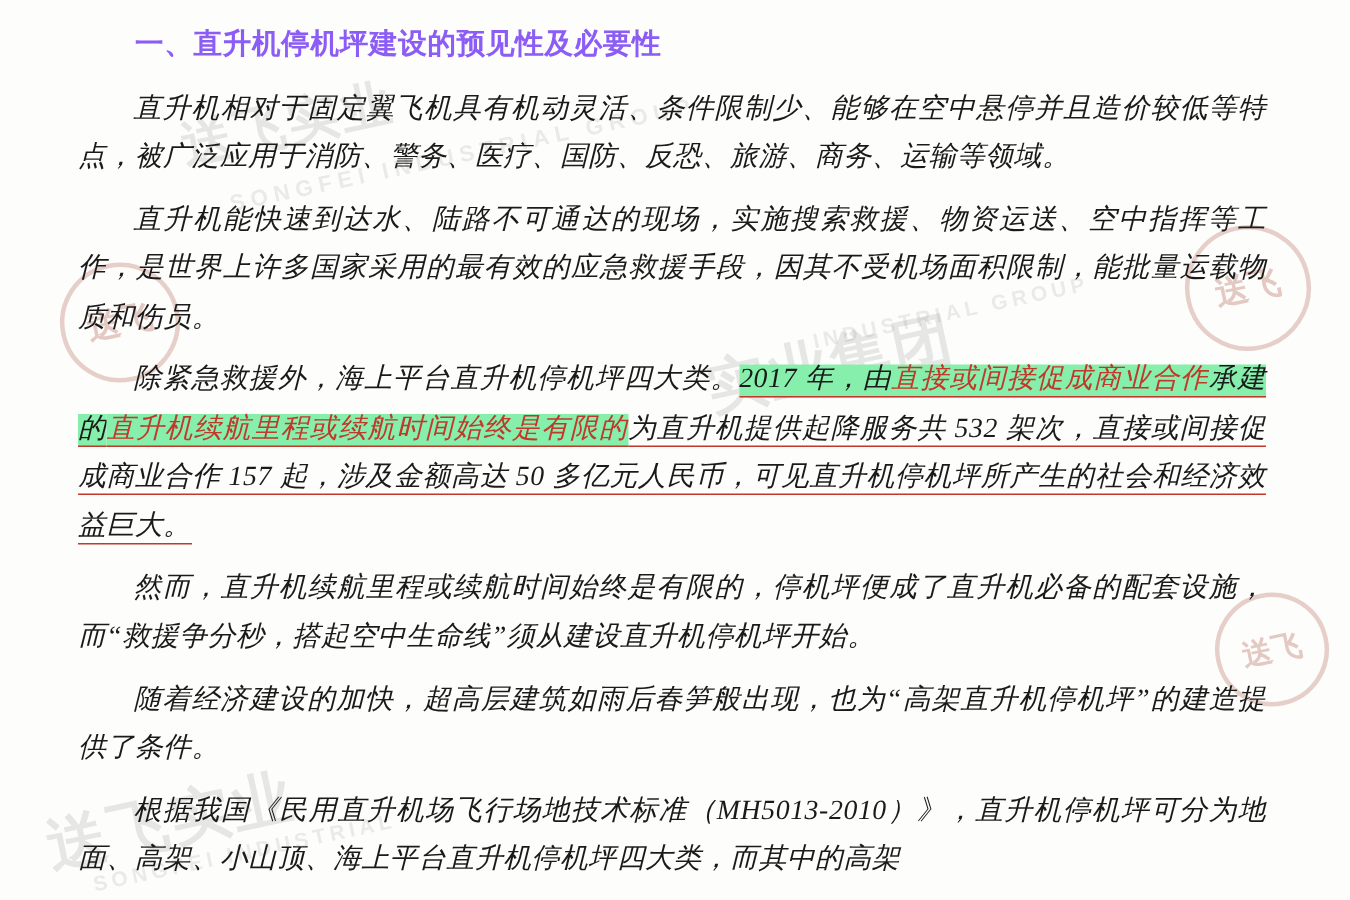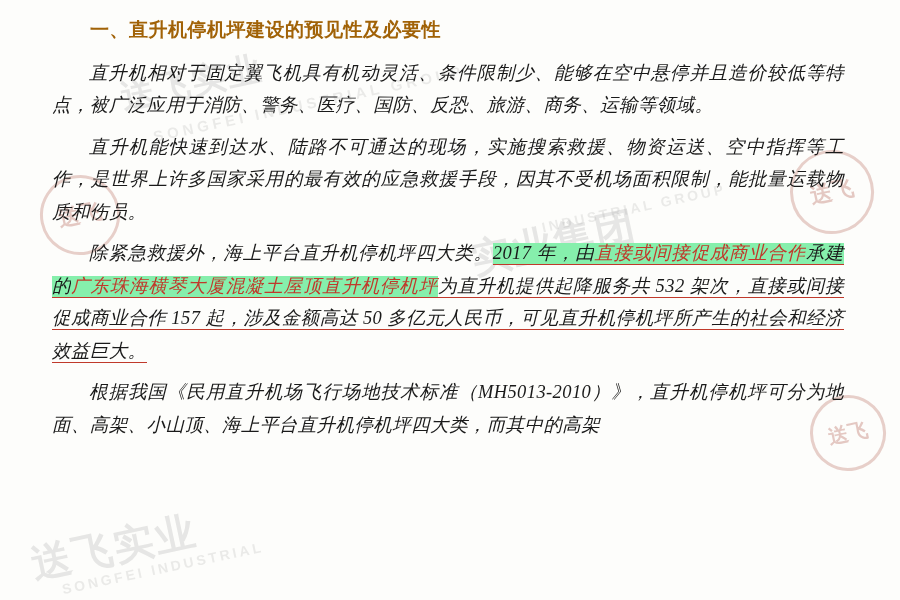--- a/index.html
+++ b/index.html
@@ -57,21 +57,21 @@
   
   .doc {
     position: relative;
     z-index: 3;
     padding: 10px 56px 0 52px;
     box-sizing: border-box;
   }
   .heading {
     font-size: 19px;
     font-weight: bold;
-    color: #a16207;
+    color: #8b5cf6;
     text-indent: 2em;
     margin: 6px 0 12px 0;
     letter-spacing: 0.5px;
     line-height: 1.5;
   }
   p.para {
     font-size: 18.5px;
     color: #1a1a1a;
     text-indent: 2em;
     margin: 0 0 9px 0;
@@ -112,21 +112,23 @@
 
   <div class="doc">
 
     <h1 class="heading">一、直升机停机坪建设的预见性及必要性</h1>
 
     <p class="para">直升机相对于固定翼飞机具有机动灵活、条件限制少、能够在空中悬停并且造价较低等特点，被广泛应用于消防、警务、医疗、国防、反恐、旅游、商务、运输等领域。</p>
 
     <p class="para">直升机能快速到达水、陆路不可通达的现场，实施搜索救援、物资运送、空中指挥等工作，是世界上许多国家采用的最有效的应急救援手段，因其不受机场面积限制，能批量运载物质和伤员。</p>
 
     <p class="para">
-      <span>除紧急救援外，海上平台直升机停机坪四大类。</span><span class="hl blackline">2017 年，由</span><span class="hl redline">直接或间接促成商业合作</span><span class="hl blackline">承建的</span><span class="hl redline">广东珠海横琴大厦混凝土屋顶直升机停机坪</span><span class="blackline">为直升机提供起降服务共 532 架次，直接或间接促成商业合作 157 起，涉及金额高达 50 多亿元人民币，可见直升机停机坪所产生的社会和经济效益巨大。</span>
+      <span>除紧急救援外，海上平台直升机停机坪四大类。</span><span class="hl blackline">2017 年，由</span><span class="hl redline">直接或间接促成商业合作</span><span class="hl blackline">承建的</span><span class="hl redline">直升机续航里程或续航时间始终是有限的</span><span class="blackline">为直升机提供起降服务共 532 架次，直接或间接促成商业合作 157 起，涉及金额高达 50 多亿元人民币，可见直升机停机坪所产生的社会和经济效益巨大。</span>
     </p>
 
+    <p class="para">然而，直升机续航里程或续航时间始终是有限的，停机坪便成了直升机必备的配套设施，而“救援争分秒，搭起空中生命线”须从建设直升机停机坪开始。</p>
 
+    <p class="para">随着经济建设的加快，超高层建筑如雨后春笋般出现，也为“高架直升机停机坪”的建造提供了条件。</p>
 
     <p class="para">根据我国《民用直升机场飞行场地技术标准（MH5013-2010）》，直升机停机坪可分为地面、高架、小山顶、海上平台直升机停机坪四大类，而其中的高架</p>
 
   </div>
 </div>
 
 </body></html>

